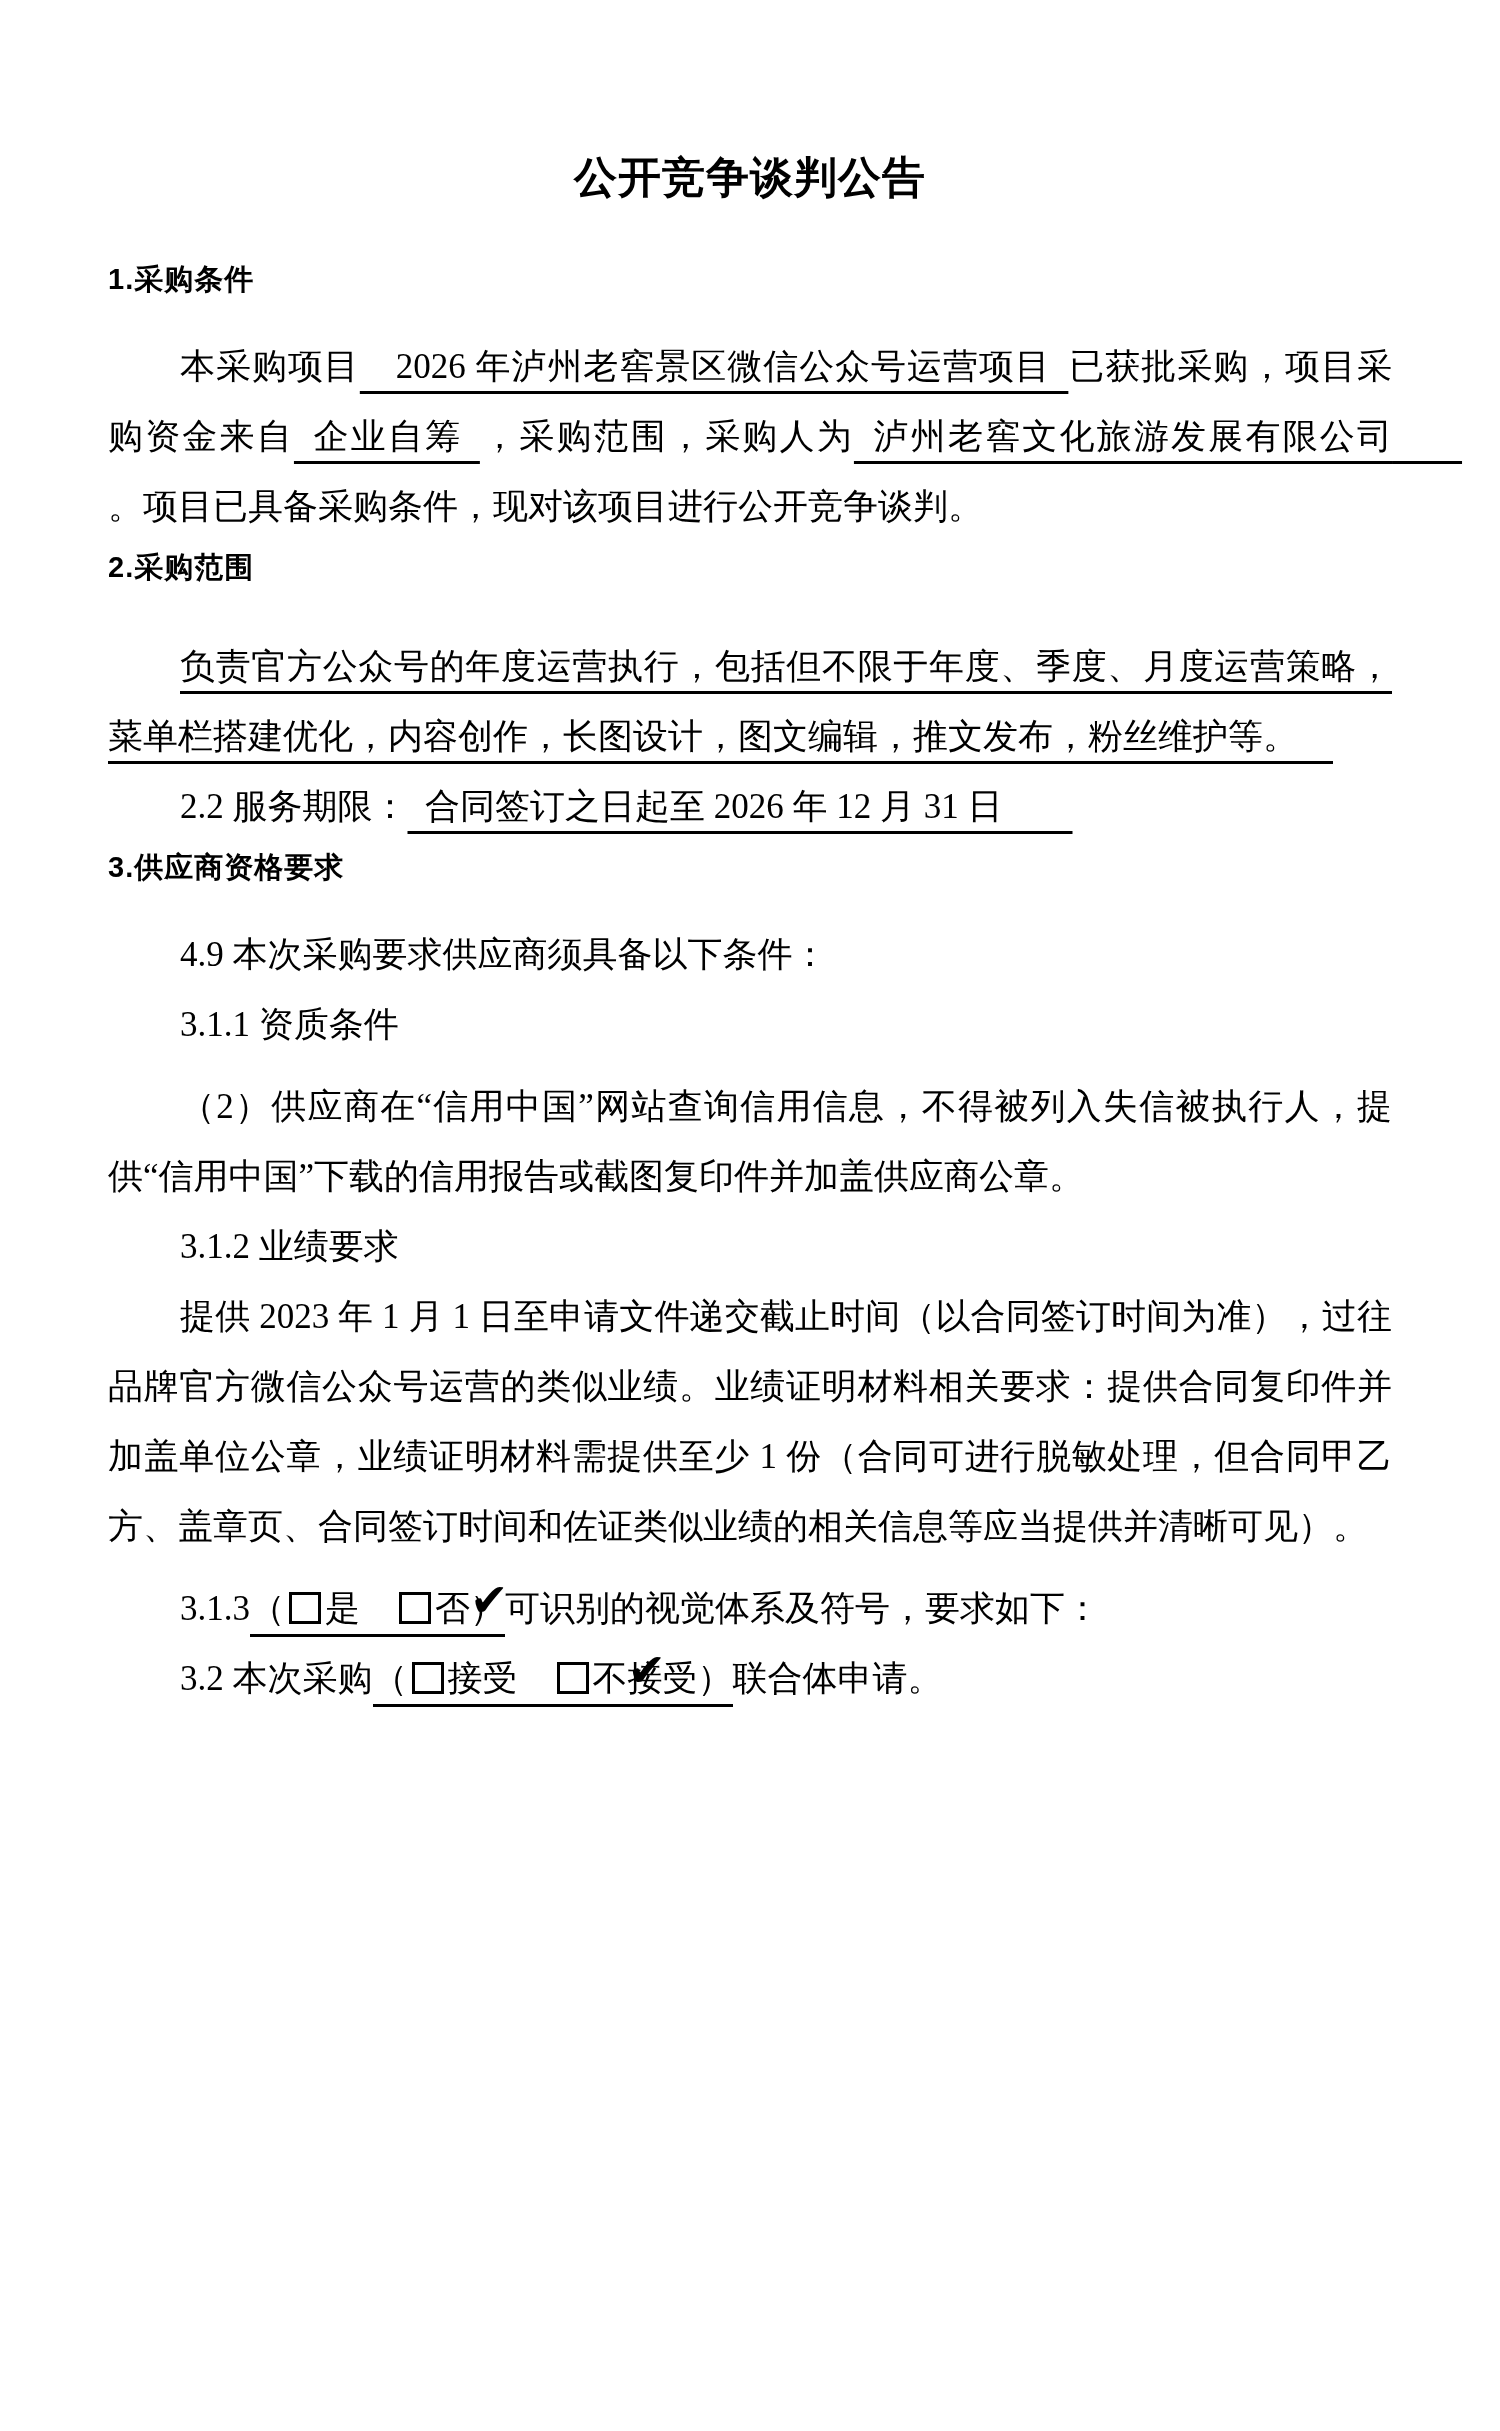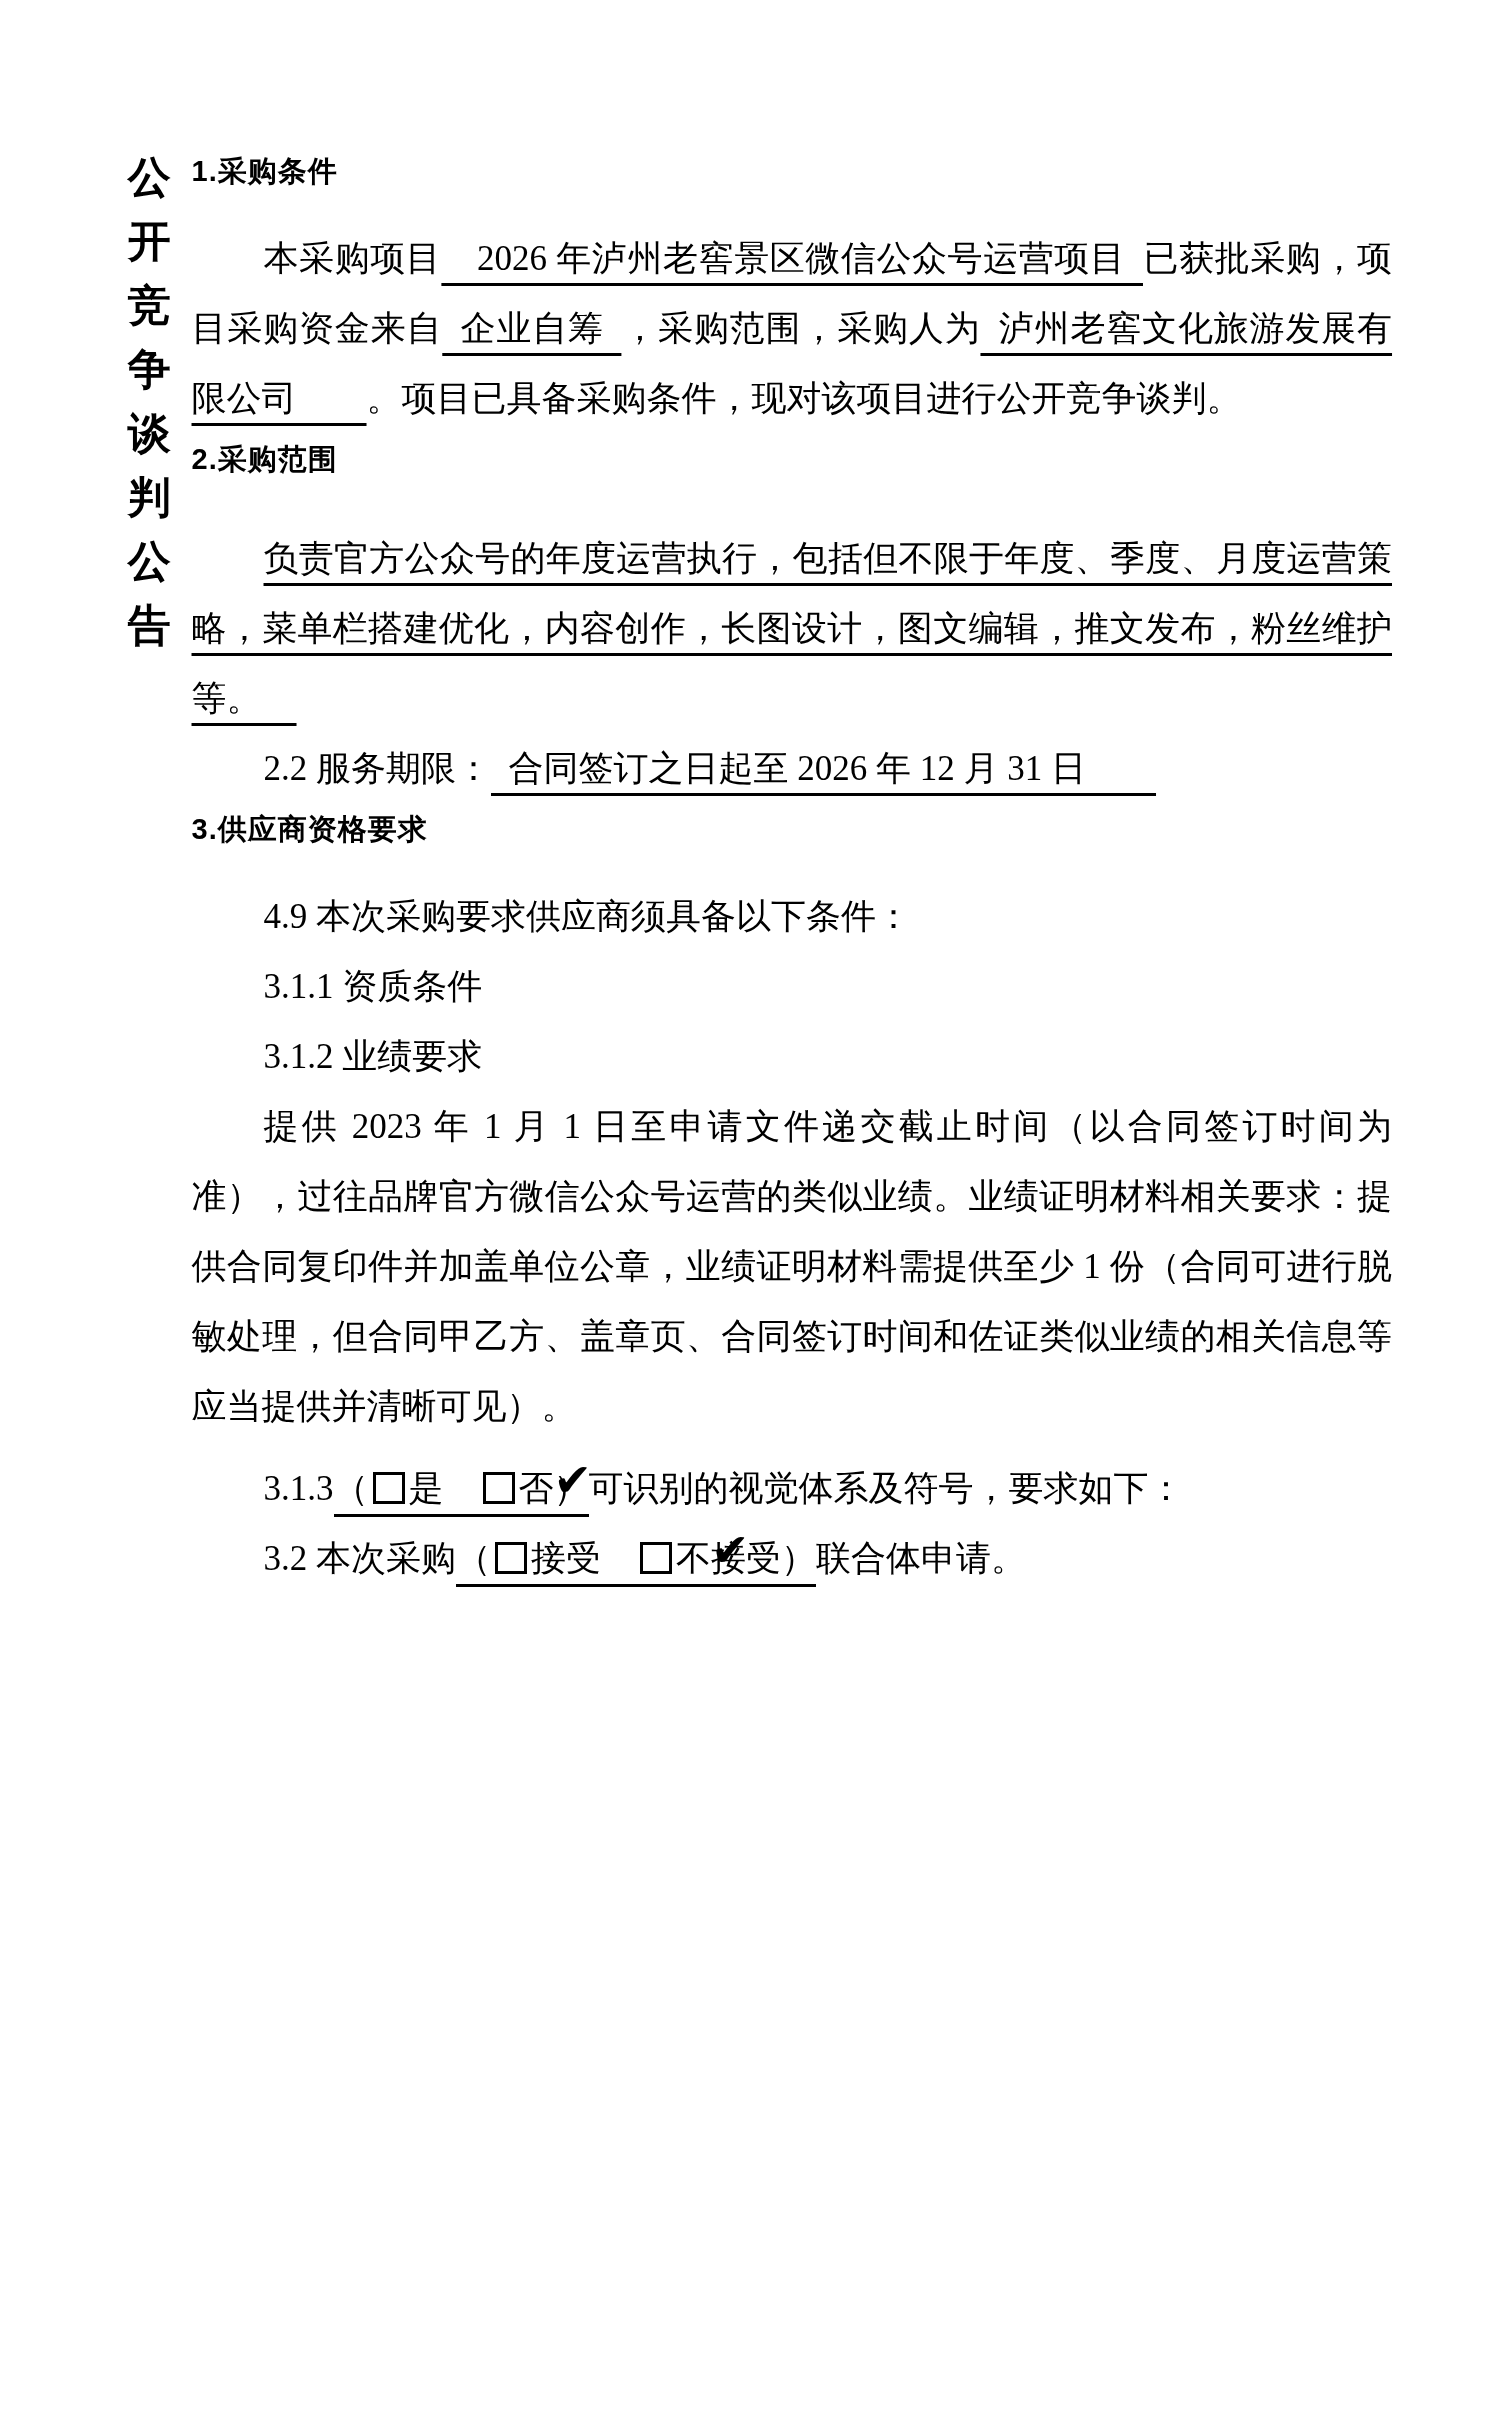--- a/index.html
+++ b/index.html
@@ -3,21 +3,21 @@
 <meta charset="utf-8">
 <style>
   html,body{margin:0;padding:0;background:#e8e8e8;}
   .page{
     width:1500px;height:2431px;position:relative;background:#ffffff;
     overflow:hidden;margin:0 auto;
     font-family:"Liberation Serif","DejaVu Serif",serif;color:#000;
   }
   .content{
     position:absolute;left:108px;top:146px;width:1284px;
-    display:flex;flex-direction:row;
+    display:flex;flex-direction:column;
   }
   .title{
     font-size:43px;font-weight:700;line-height:64px;text-align:center;
     margin-bottom:44px;letter-spacing:1px;
     font-family:"Liberation Serif","DejaVu Serif",serif;
   }
   .heading{
     font-family:"Liberation Sans","DejaVu Sans",sans-serif;
     font-weight:700;font-size:29px;line-height:70px;
     margin:-10px 0 18px 0;letter-spacing:1px;
@@ -56,19 +56,20 @@
     <div class="title">公开竞争谈判公告</div>
     <div style="display:flex;flex-direction:column;">
         <div class="heading">1.采购条件</div>
         <div class="para indent"><span>本采购项目</span><span class="u">　2026 年泸州老窖景区微信公众号运营项目 </span><span>已获批采购，项目采购资金来自</span><span class="u"> 企业自筹 </span><span>，采购范围，采购人为</span><span class="u"> 泸州老窖文化旅游发展有限公司　　</span><span>。项目已具备采购条件，现对该项目进行公开竞争谈判。</span></div>
         <div class="heading">2.采购范围</div>
         <div class="para indent gap"><span class="u">负责官方公众号的年度运营执行，包括但不限于年度、季度、月度运营策略，菜单栏搭建优化，内容创作，长图设计，图文编辑，推文发布，粉丝维护等。　</span></div>
         <div class="para indent"><span>2.2 服务期限：</span><span class="u"> 合同签订之日起至 2026 年 12 月 31 日　　</span></div>
         <div class="heading">3.供应商资格要求</div>
         <div class="para indent"><span>4.9 本次采购要求供应商须具备以下条件：</span></div>
         <div class="para indent"><span>3.1.1 资质条件</span></div>
+        <div class="para indent gap"><span>（2）供应商在“信用中国”网站查询信用信息，不得被列入失信被执行人，提供“信用中国”下载的信用报告或截图复印件并加盖供应商公章。</span></div>
         <div class="para indent"><span>3.1.2 业绩要求</span></div>
         <div class="para indent"><span>提供 2023 年 1 月 1 日至申请文件递交截止时间（以合同签订时间为准），过往品牌官方微信公众号运营的类似业绩。业绩证明材料相关要求：提供合同复印件并加盖单位公章，业绩证明材料需提供至少 1 份（合同可进行脱敏处理，但合同甲乙方、盖章页、合同签订时间和佐证类似业绩的相关信息等应当提供并清晰可见）。</span></div>
         <div class="para indent gap"><span>3.1.3</span><span class="ub"><span>（</span><span class="box"></span><span>是　</span><span class="box"><span class="check">✔</span></span><span>否）</span></span><span>可识别的视觉体系及符号，要求如下：</span></div>
         <div class="para indent"><span>3.2 本次采购</span><span class="ub"><span>（</span><span class="box"></span><span>接受　</span><span class="box"><span class="check">✔</span></span><span>不接受）</span></span><span>联合体申请。</span></div>
       </div>
   </div>
 </div>
 
 </body></html>

